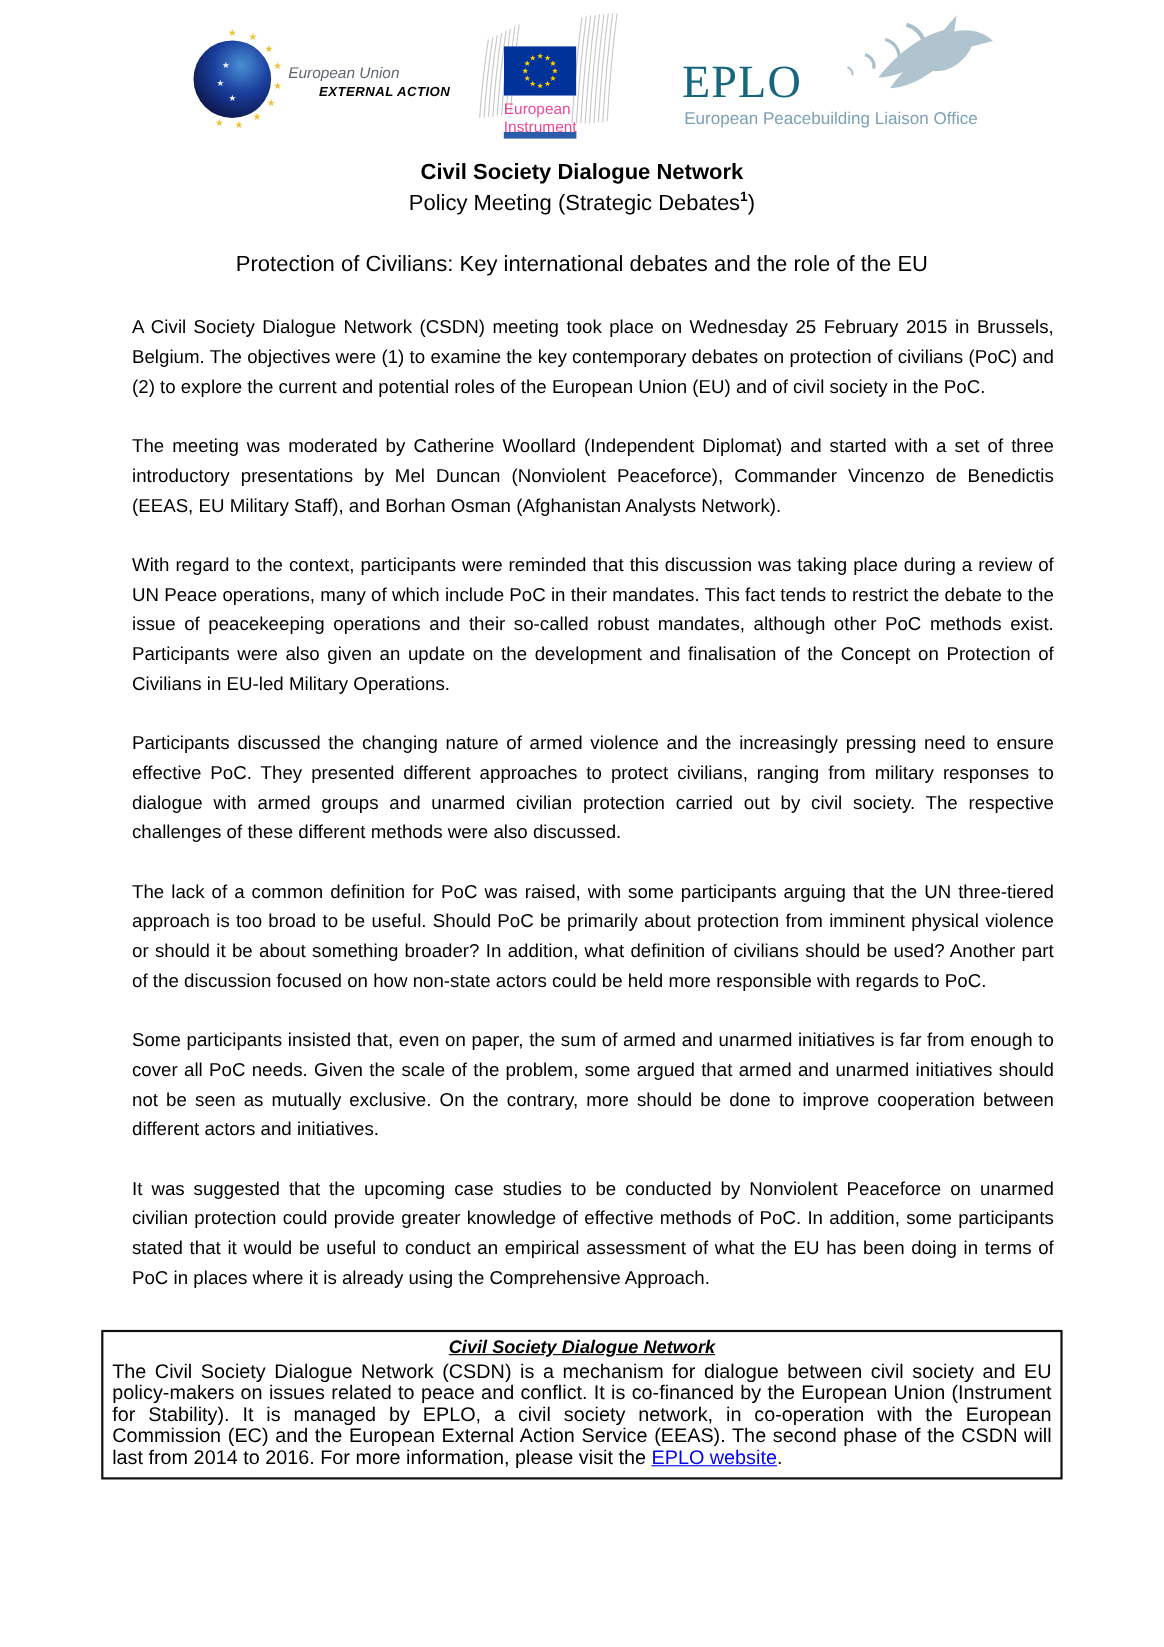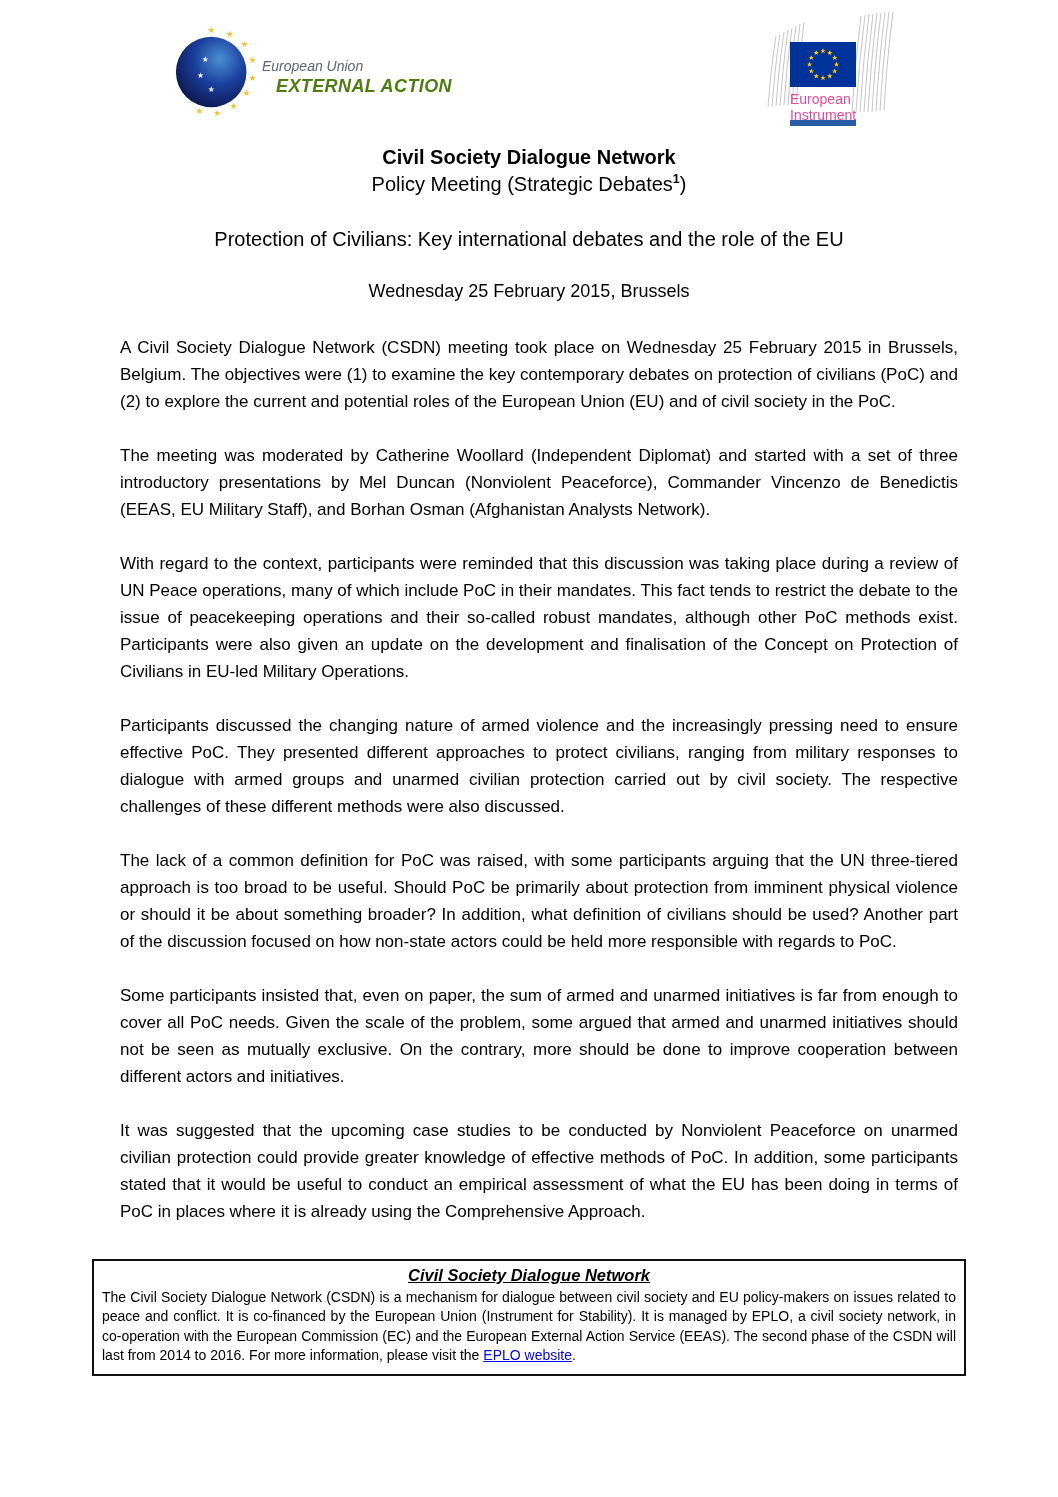--- a/index.html
+++ b/index.html
@@ -16,21 +16,21 @@
     display:flex; align-items:flex-start; justify-content:space-between;
     padding:12px 150px 0 172px; height:122px;
   }
   .logo { position:relative; }
 
   
   .logo-eeas { width:218px; height:92px; margin-top:18px; }
   .eeas-mark { position:absolute; left:0; top:-6px; }
   .eeas-text { position:absolute; left:90px; top:28px; white-space:nowrap;font-style:italic; }
   .eeas-line1 { font-size:14px; color:#5f6670; }
-  .eeas-line2 { font-size:18px; font-weight:bold; color:#4d7c0f; letter-spacing:.4px; margin-left:14px; margin-top:2px; }
+  .eeas-line2 { font-size:12px; font-weight:bold; color:#000000; letter-spacing:.4px; margin-left:28px; margin-top:2px; }
 
   
   .logo-ec { width:142px; height:112px; }
   .ec-hatch { position:absolute; left:0; top:0; }
   .ec-flag { position:absolute; left:24px; top:30px; }
   .ec-text { position:absolute; left:24px; top:79px; font-size:14px; color:#ec4899; line-height:1.15; }
   .ec-bar { position:absolute; left:24px; top:108px; width:66px; height:6px; background:#2b5ca8; }
 
   
   .logo-eplo { width:288px; height:96px; margin-top:8px; }
@@ -62,21 +62,21 @@
   }
 
   
   .info-box {
     margin:34px 92px 0 92px; border:2px solid #111; padding:5px 8px 8px 8px;
   }
   .info-box-title {
     text-align:center; font-size:16.5px; font-weight:bold; font-style:italic;
     text-decoration:underline; margin-bottom:3px;
   }
-  .info-box-text { font-size:14px; line-height:19.5px; text-align:justify; }
+  .info-box-text { font-size:18px; line-height:19.5px; text-align:justify; }
   .eplo-link { color:#0000ee; text-decoration:underline; cursor:pointer; }
 </style>
 </head>
 <body>
 
 <div class="page">
 
   <header class="logo-header">
 
     <div class="logo logo-eeas">
@@ -154,28 +154,38 @@
             </g>
         </g>
       </svg>
       <div class="ec-text">
         <div>European</div>
         <div>Instrument</div>
       </div>
       <div class="ec-bar"></div>
     </div>
 
+    <div class="logo logo-eplo">
+      <div class="eplo-word">EPLO</div>
+      <span class="eplo-arc arc1"></span>
+      <span class="eplo-arc arc2"></span>
+      <span class="eplo-arc arc3"></span>
+      <span class="eplo-arc arc4"></span>
+      <svg class="eplo-bird" width="120" height="78" viewBox="0 0 120 80">
+        <path fill="#b0c4cf" d="M5,60 C25,35 48,20 66,16 L78,2 L76,17 C90,14 103,17 112,26 L92,31 C86,45 72,55 56,54 C42,64 28,70 16,70 C20,64 24,59 28,55 C20,58 11,60 5,60 Z"></path>
+      </svg>
+      <div class="eplo-tagline">European Peacebuilding Liaison Office</div>
+    </div>
 
   </header>
 
   <section class="title-block">
     <div class="doc-title">Civil Society Dialogue Network</div>
     <div class="doc-subtitle"><span>Policy Meeting (Strategic Debates</span><sup>1</sup><span>)</span></div>
     <div class="doc-heading">Protection of Civilians: Key international debates and the role of the EU</div>
-    <div class="doc-date">Wednesday 25 February 2015, Brussels</div>
   </section>
 
   <main class="doc-body">
     <p>A Civil Society Dialogue Network (CSDN) meeting took place on Wednesday 25 February 2015 in Brussels, Belgium. The objectives were (1) to examine the key contemporary debates on protection of civilians (PoC) and (2) to explore the current and potential roles of the European Union (EU) and of civil society in the PoC.</p>
     <p>The meeting was moderated by Catherine Woollard (Independent Diplomat) and started with a set of three introductory presentations by Mel Duncan (Nonviolent Peaceforce), Commander Vincenzo de Benedictis (EEAS, EU Military Staff), and Borhan Osman (Afghanistan Analysts Network).</p>
     <p>With regard to the context, participants were reminded that this discussion was taking place during a review of UN Peace operations, many of which include PoC in their mandates. This fact tends to restrict the debate to the issue of peacekeeping operations and their so-called robust mandates, although other PoC methods exist. Participants were also given an update on the development and finalisation of the Concept on Protection of Civilians in EU-led Military Operations.</p>
     <p>Participants discussed the changing nature of armed violence and the increasingly pressing need to ensure effective PoC. They presented different approaches to protect civilians, ranging from military responses to dialogue with armed groups and unarmed civilian protection carried out by civil society. The respective challenges of these different methods were also discussed.</p>
     <p>The lack of a common definition for PoC was raised, with some participants arguing that the UN three-tiered approach is too broad to be useful. Should PoC be primarily about protection from imminent physical violence or should it be about something broader? In addition, what definition of civilians should be used? Another part of the discussion focused on how non-state actors could be held more responsible with regards to PoC.</p>
     <p>Some participants insisted that, even on paper, the sum of armed and unarmed initiatives is far from enough to cover all PoC needs. Given the scale of the problem, some argued that armed and unarmed initiatives should not be seen as mutually exclusive. On the contrary, more should be done to improve cooperation between different actors and initiatives.</p>
     <p>It was suggested that the upcoming case studies to be conducted by Nonviolent Peaceforce on unarmed civilian protection could provide greater knowledge of effective methods of PoC. In addition, some participants stated that it would be useful to conduct an empirical assessment of what the EU has been doing in terms of PoC in places where it is already using the Comprehensive Approach.</p>

